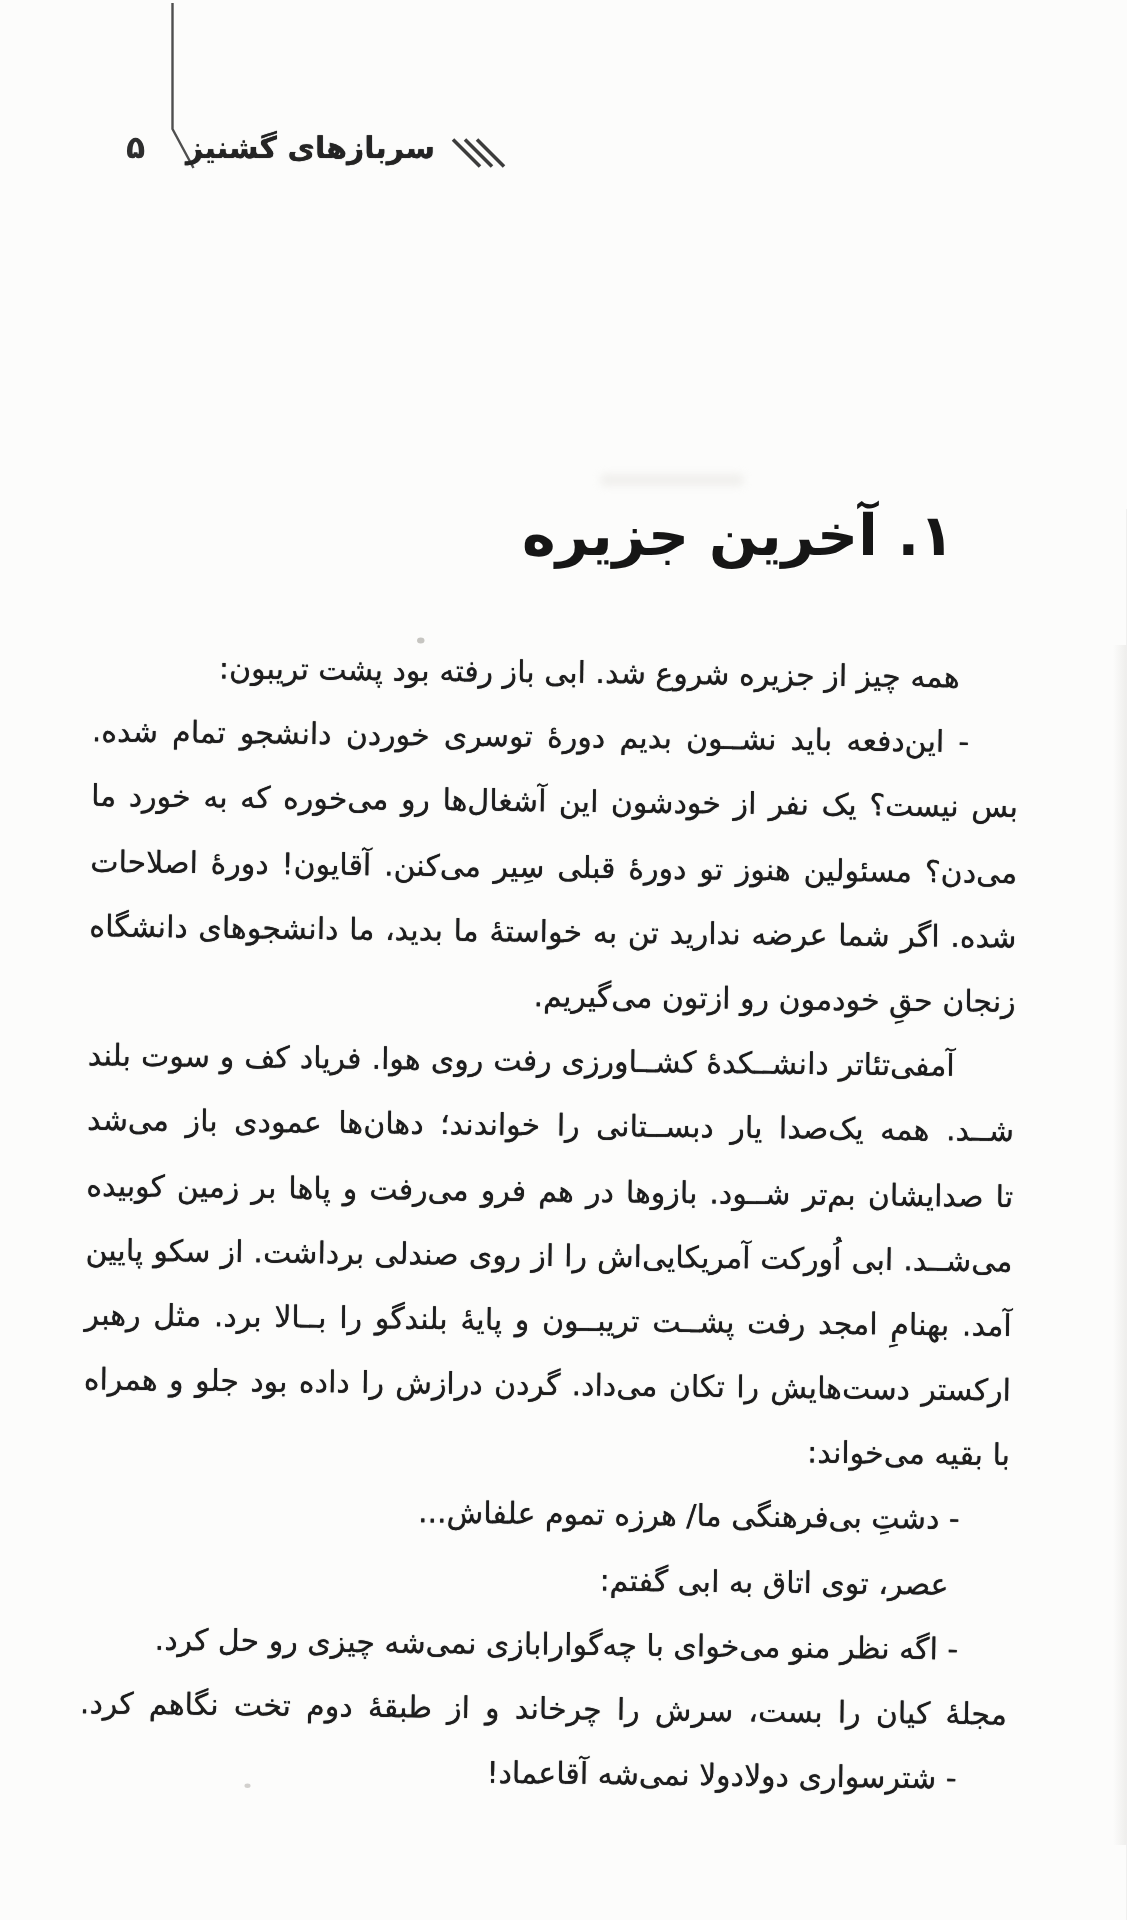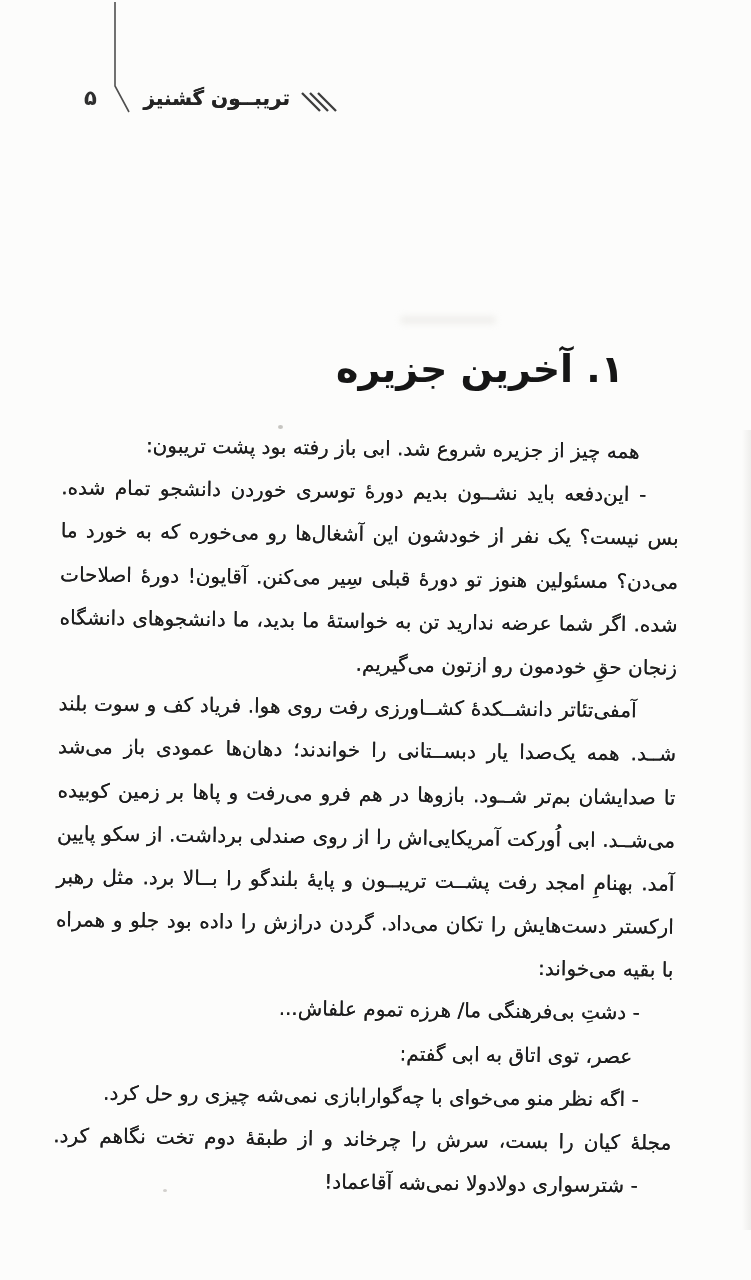--- a/index.html
+++ b/index.html
@@ -27,21 +27,21 @@
     top: 86px; right: 461px;
     font-size: 20px; font-weight: bold; color: #242424;
     white-space: nowrap;
     text-shadow: 0 0 0.5px #242424;
   }
   .slashes { position: absolute; left: 299px; top: 88px; }
   
   .chapter-title {
     position: absolute;
     top: 324px; right: 111px;
-    margin: 16px;
+    margin: 4px;
     font-size: 38px; line-height: 58px;
     font-weight: bold; color: #161616;
     white-space: nowrap;
   }
   
   .text-block {
     position: absolute;
     top: 427px; right: 71px; left: 62px;
     transform: rotate(0.7deg);
     transform-origin: 50% 0;
@@ -75,21 +75,21 @@
 
 <div class="page">
 
   <header>
     <span class="page-number">۵</span>
 
     <svg class="corner-mark" width="30" height="118" viewBox="0 0 30 118">
       <polyline points="9,2 9,86 23,112" fill="none" stroke="#4f4f4f" stroke-width="1.6"></polyline>
     </svg>
 
-    <span class="book-title">تریبــون گشنیز</span>
+    <span class="book-title">سربازهای گشنیز</span>
 
     <svg class="slashes" width="48" height="28" viewBox="0 0 48 28">
       <line x1="3" y1="5" x2="21" y2="23" stroke="#3c3c3c" stroke-width="2.3"></line>
       <line x1="11" y1="5" x2="29" y2="23" stroke="#3c3c3c" stroke-width="2.3"></line>
       <line x1="19" y1="5" x2="37" y2="23" stroke="#3c3c3c" stroke-width="2.3"></line>
     </svg>
   </header>
 
   <h1 class="chapter-title">۱. آخرین جزیره</h1>
 

